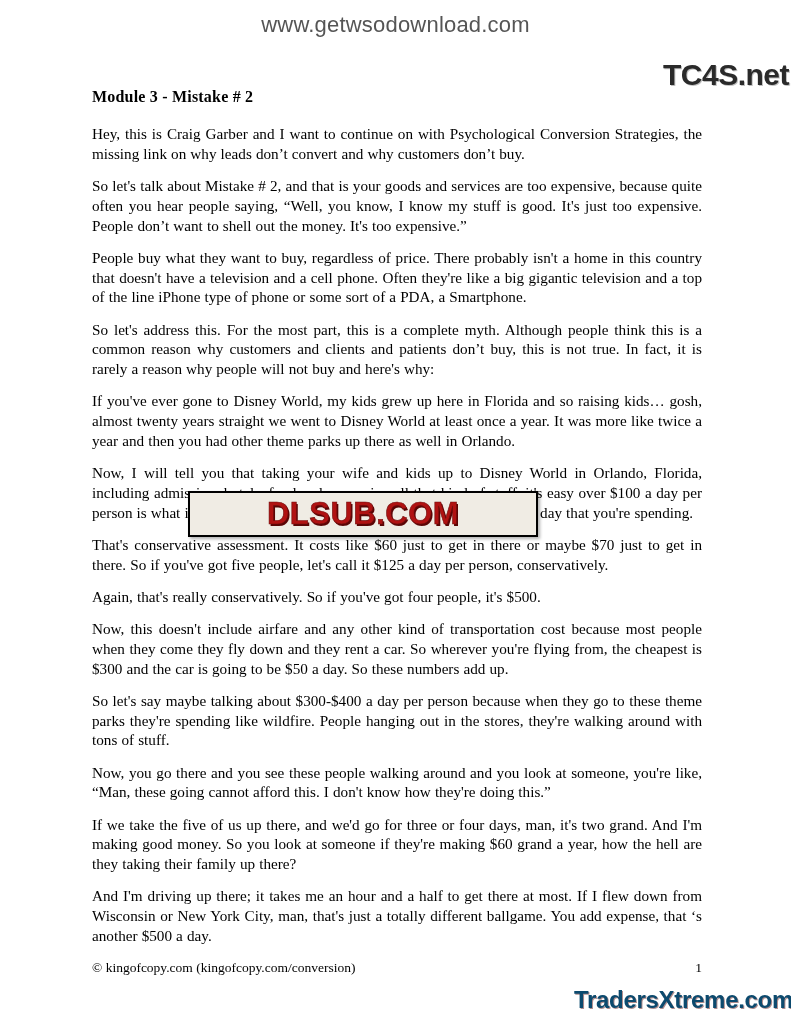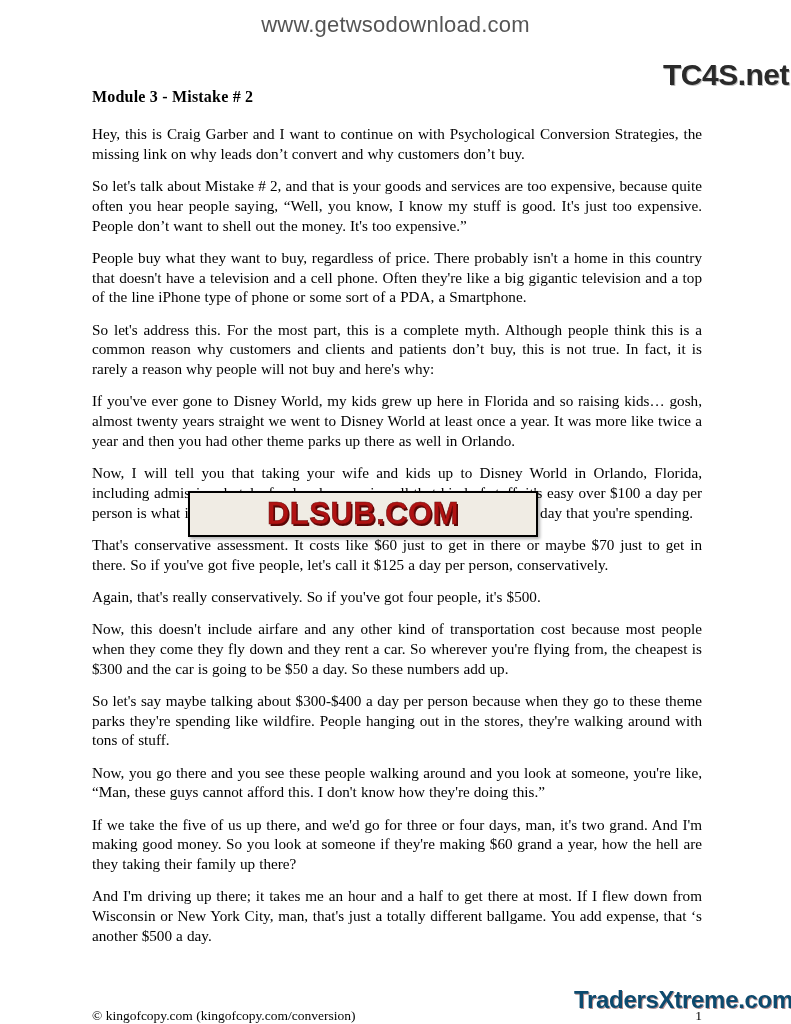--- a/index.html
+++ b/index.html
@@ -106,21 +106,21 @@
   .footer {
     position: absolute;
     left: 92px;
     top: 960px;
     width: 610px;
     display: flex;
     justify-content: space-between;
     align-items: baseline;
     font-size: 13.5px;
   }
-  .footer-left { color: #000; margin-top: 48px; }
+  .footer-left { color: #000; }
   .footer-right { color: #000; }
 
   .footer-brand {
     position: absolute;
     right: 18px;
     bottom: 10px;
     font-family: "Liberation Sans", sans-serif;
     font-size: 24px;
     font-weight: bold;
     color: #0c4a6e;
@@ -143,21 +143,21 @@
     <p class="para">Hey, this is Craig Garber and I want to continue on with Psychological Conversion Strategies, the missing link on why leads don’t convert and why customers don’t buy.</p>
     <p class="para">So let's talk about Mistake # 2, and that is your goods and services are too expensive, because quite often you hear people saying, “Well, you know, I know my stuff is good.  It's just too expensive.  People don’t want to shell out the money.  It's too expensive.”</p>
     <p class="para">People buy what they want to buy, regardless of price.   There probably isn't a home in this country that doesn't have a television and a cell phone.   Often they're like a big gigantic television and a top of the line iPhone type of phone or some sort of a PDA, a Smartphone.</p>
     <p class="para">So let's address this.  For the most part, this is a complete myth.  Although people think this is a common reason why customers and clients and patients don’t buy, this is not true.  In fact, it is rarely a reason why people will not buy and here's why:</p>
     <p class="para">If you've ever gone to Disney World, my kids grew up here in Florida and so raising kids… gosh, almost twenty years straight we went to Disney World at least once a year.  It was more like twice a year and then you had other theme parks up there as well in Orlando.</p>
     <p class="para">Now, I will tell you that taking your wife and kids up to Disney World in Orlando, Florida, including admission, hotels, food and souvenirs, all that kind of stuff, it's easy over $100 a day per person is what it averages out to be.  If you've got five people, it's $500 a day that you're spending.</p>
     <p class="para">That's conservative assessment.  It costs like $60 just to get in there or maybe $70 just to get in there.  So if you've got five people, let's call it $125 a day per person, conservatively.</p>
     <p class="para">Again, that's really conservatively.  So if you've got four people, it's $500.</p>
     <p class="para">Now, this doesn't include airfare and any other kind of transportation cost because most people when they come they fly down and they rent a car.  So wherever you're flying from, the cheapest is $300 and the car is going to be $50 a day.  So these numbers add up.</p>
     <p class="para">So let's say maybe talking about $300-$400 a day per person because when they go to these theme parks they're spending like wildfire.  People hanging out in the stores, they're walking around with tons of stuff.</p>
-    <p class="para">Now, you go there and you see these people walking around and you look at someone, you're like, “Man, these guys cannot afford this.  I don't know how they're doing this.”</p>
+    <p class="para">Now, you go there and you see these people walking around and you look at someone, you're like, “Man, these going cannot afford this.  I don't know how they're doing this.”</p>
     <p class="para">If we take the five of us up there, and we'd go for three or four days, man, it's two grand.  And I'm making good money.  So you look at someone if they're making $60 grand a year, how the hell are they taking their family up there?</p>
     <p class="para">And I'm driving up there; it takes me an hour and a half to get there at most.  If I flew down from Wisconsin or New York City, man, that's just a totally different ballgame.  You add expense, that ‘s another $500 a day.</p>
   </div>
 
   <div class="dlsub">
     <div class="dlsub-plate">
       <span class="dlsub-text">DLSUB.COM</span>
     </div>
   </div>
 

